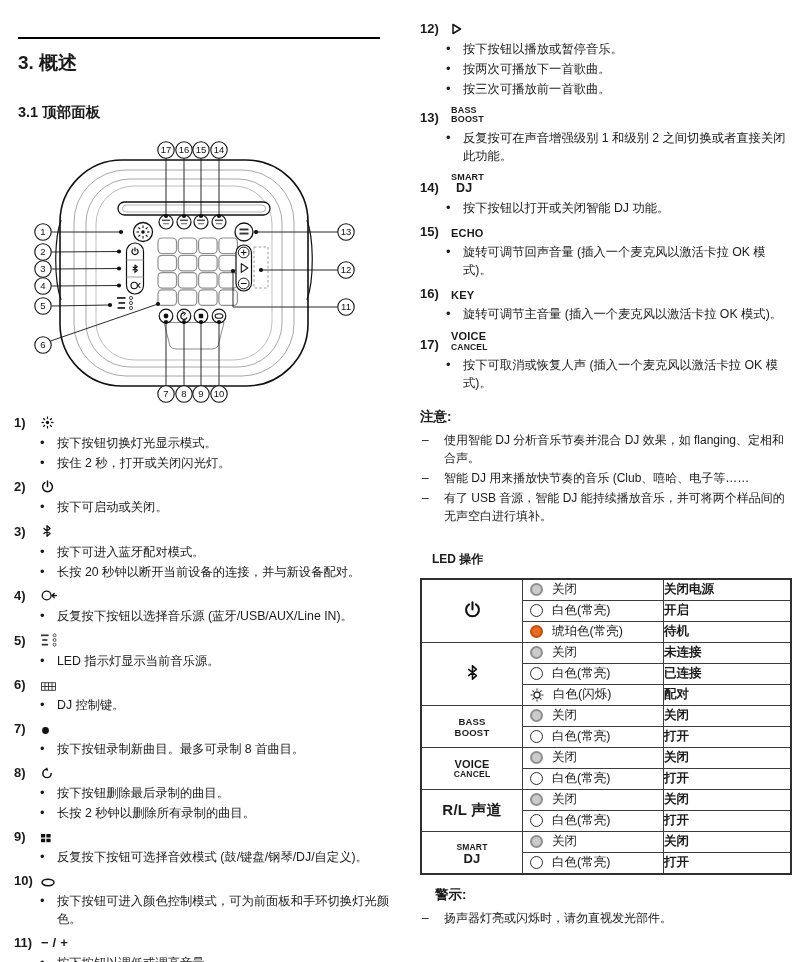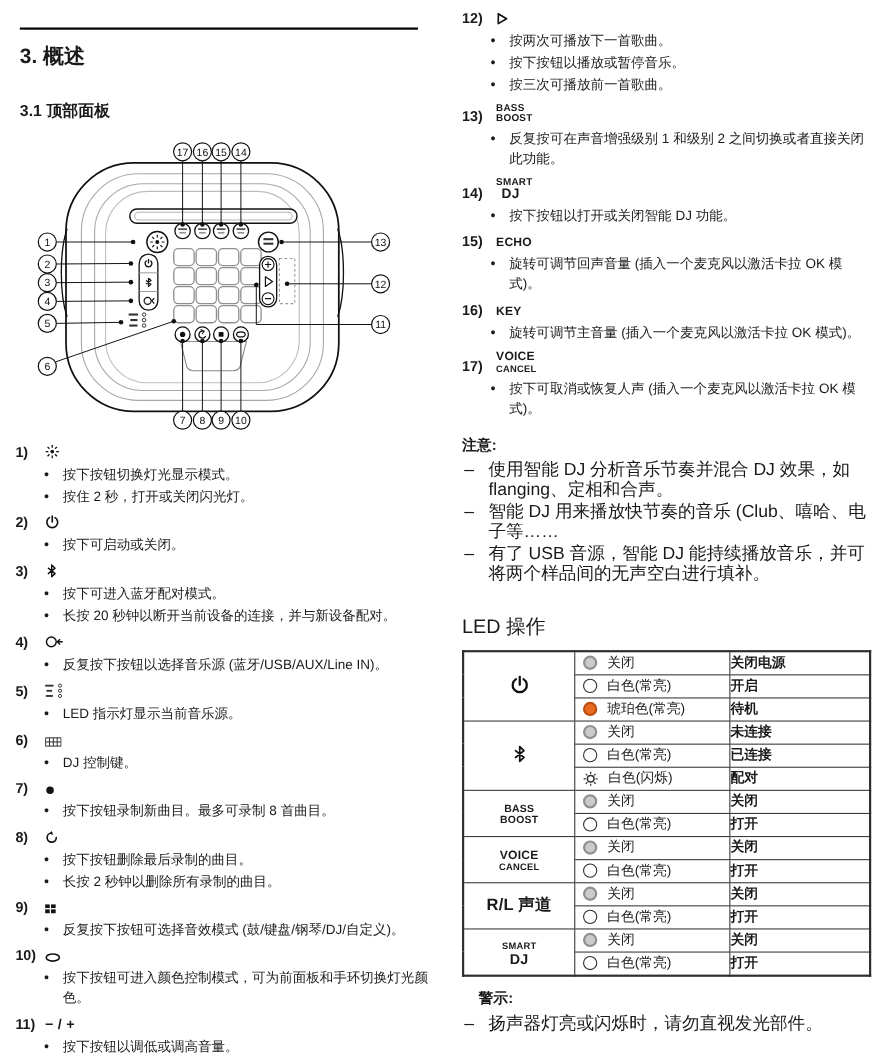--- a/index.html
+++ b/index.html
@@ -1,21 +1,21 @@
 <!DOCTYPE html>
 <html><head>
 <meta charset="utf-8">
 <style>
   html,body{margin:0;padding:0;background:#ffffff;}
   .page{
     position:relative;width:800px;height:962px;background:#fff;
     font-family:"Liberation Sans","DejaVu Sans",sans-serif;color:#1a1a1a;
     overflow:hidden;
   }
-  .col{position:absolute;top:4px;}
+  .col{position:absolute;top:16px;}
   .col-left{left:14px;width:382px;}
   .col-right{left:420px;width:372px;}
 
   .rule{border:none;border-top:2.3px solid #000;margin:21px 0 0 4px;width:362px;}
   .sec-title{font-size:19px;font-weight:bold;margin:11px 0 15px 4px;}
   .sub-title{font-size:14.5px;font-weight:bold;margin:27px 0 0 4px;}
 
   .diagram{display:block;margin:12px 0 0 0;}
 
   .items{margin-top:10px;}
@@ -28,24 +28,24 @@
   .stack{display:flex;flex-direction:column;line-height:1.05;font-weight:bold;letter-spacing:.2px;}
   .stack span{display:block;}
   .s{font-size:9px;}  .b{font-size:12.5px;}  .m{font-size:11px;}
   .xs{font-size:8.5px;} .plain{font-size:13px;} .ind{padding-left:5px;}
 
   ul.bullets{margin:4px 0 0 0;padding:0 0 0 24px;list-style:none;}
   .bullets li{position:relative;padding-left:19px;font-size:12.3px;line-height:18px;margin:0 0 2px 0;}
   .bullets li::before{content:"•";position:absolute;left:2px;top:0;font-size:13px;}
 
   .h3{font-size:13.5px;font-weight:bold;margin:16px 0 5px 0;}
-  .dash-item{position:relative;padding-left:24px;font-size:16px;line-height:18px;margin-bottom:2px;}
+  .dash-item{position:relative;padding-left:24px;font-size:12px;line-height:18px;margin-bottom:2px;}
   .dash-item::before{content:"–";position:absolute;left:2px;top:0;}
 
-  .led-title{font-size:18px;font-weight:normal;margin:26px 0 0 0;}
+  .led-title{font-size:12px;font-weight:bold;margin:26px 0 0 12px;}
   table.led{border-collapse:collapse;margin-top:10px;width:366px;table-layout:fixed;
             border:2px solid #2f2f2f;}
   table.led td{border:1px solid #3c3c3c;height:20px;padding:0;font-size:12.5px;vertical-align:middle;}
   td.icon-cell{width:100px;text-align:center;}
   td.state-cell{width:140px;}
   td.mean-cell{width:126px;padding-left:9px;font-weight:bold;}
   .state-inner{display:flex;align-items:center;gap:9px;padding-left:7px;}
   .led-dot{box-sizing:border-box;display:inline-block;width:13px;height:13px;border-radius:50%;flex:0 0 auto;}
   .led-off{background:#cbcbcb;border:2.5px solid #8f8f8f;}
   .led-white{background:#fff;border:1.8px solid #2e2e2e;}
@@ -496,22 +496,22 @@
         <div class="item">
           <div class="item-head">
             <span class="item-num">12)</span>
             <span class="item-icon">
               <svg width="11" height="12" viewBox="0 0 11 12">
                 <path d="M2 1.5 L2 10.5 L9.5 6 Z" fill="none" stroke="#111" stroke-width="1.5" stroke-linejoin="round"></path>
               </svg>
             </span>
           </div>
           <ul class="bullets">
+            <li>按下按钮以播放或暂停音乐。</li>
             <li>按两次可播放下一首歌曲。</li>
-            <li>按下按钮以播放或暂停音乐。</li>
             <li>按三次可播放前一首歌曲。</li>
           </ul>
         </div>
         <div class="item">
           <div class="item-head">
             <span class="item-num">13)</span>
             <span class="stack">
               <span class="s">BASS</span>
               <span class="s">BOOST</span>
             </span>

